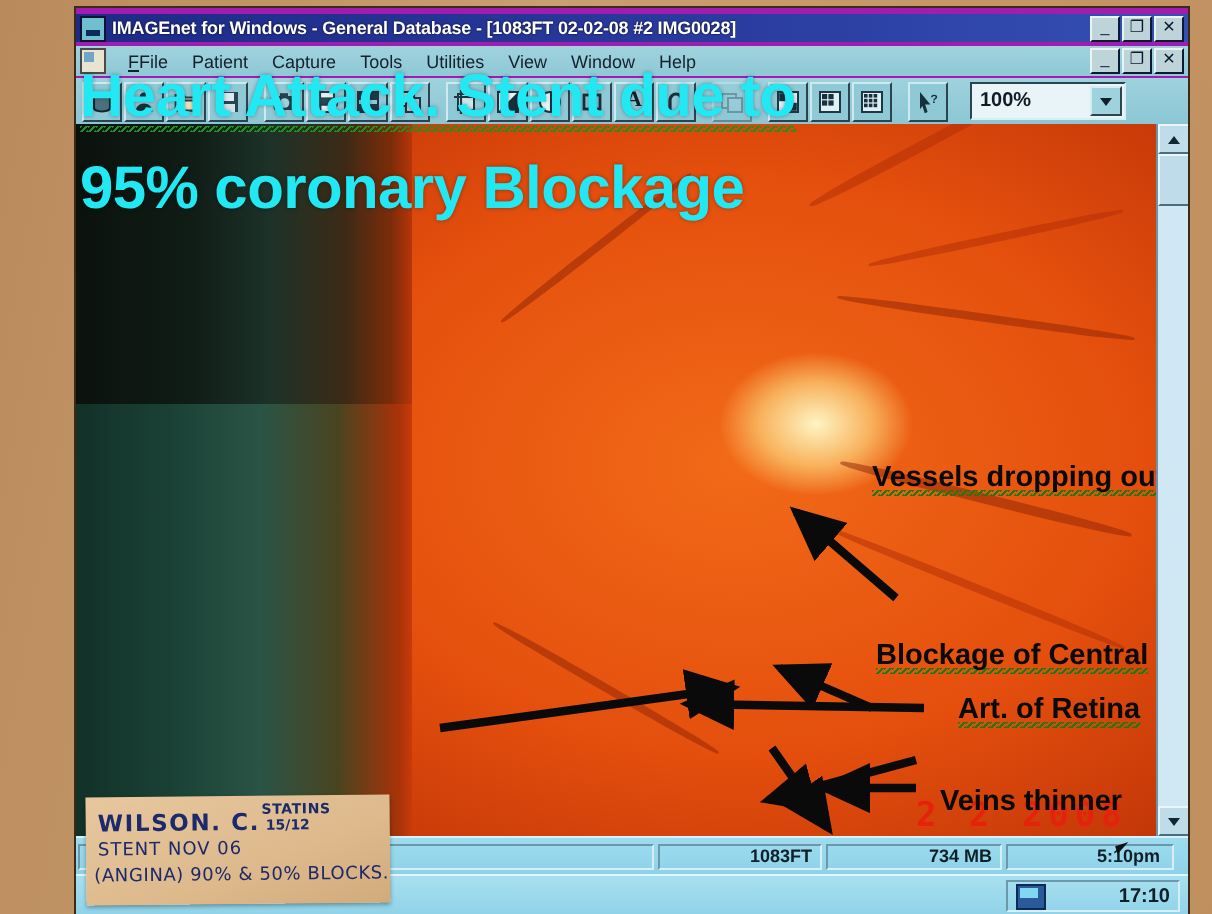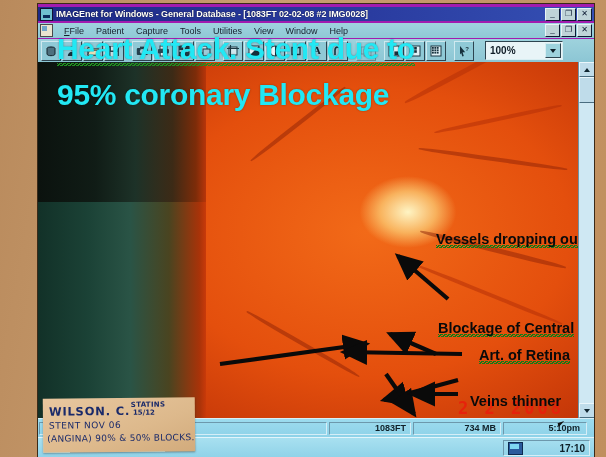--- a/index.html
+++ b/index.html
@@ -113,21 +113,21 @@
     background:linear-gradient(90deg,#0b120e 0%,#101c16 34%,#1d3228 58%,#3c2a16 80%,#7d2c09 94%,#b8350a 100%);
   }
   .darkleft.lower{
     top:140px;height:216px;
     background:linear-gradient(90deg,#123128 0%,#1b4236 30%,#2a5446 55%,#4a4420 78%,#a83309 96%,#c93a0a 100%);
   }
   .vessel{position:absolute;background:#b52f08;opacity:.55;border-radius:40%;}
   .vdark{position:absolute;background:#8e2206;opacity:.5;border-radius:40%;}
   
   .caption{
-    position:absolute;left:19px;top:22px;width:520px;
+    position:absolute;left:2px;top:22px;width:520px;
     color:#22e8f4;font-size:30px;font-weight:bold;line-height:1.52;
     letter-spacing:-.3px;
     text-shadow:0 0 2px rgba(0,0,0,.35);
   }
   .sq{
     border-bottom:2px solid transparent;
     background-image:repeating-linear-gradient(135deg,#1f8f1f 0 1px,transparent 1px 2px);
     background-repeat:repeat-x;background-size:4px 3px;background-position:0 100%;
     padding-bottom:1px;
   }

